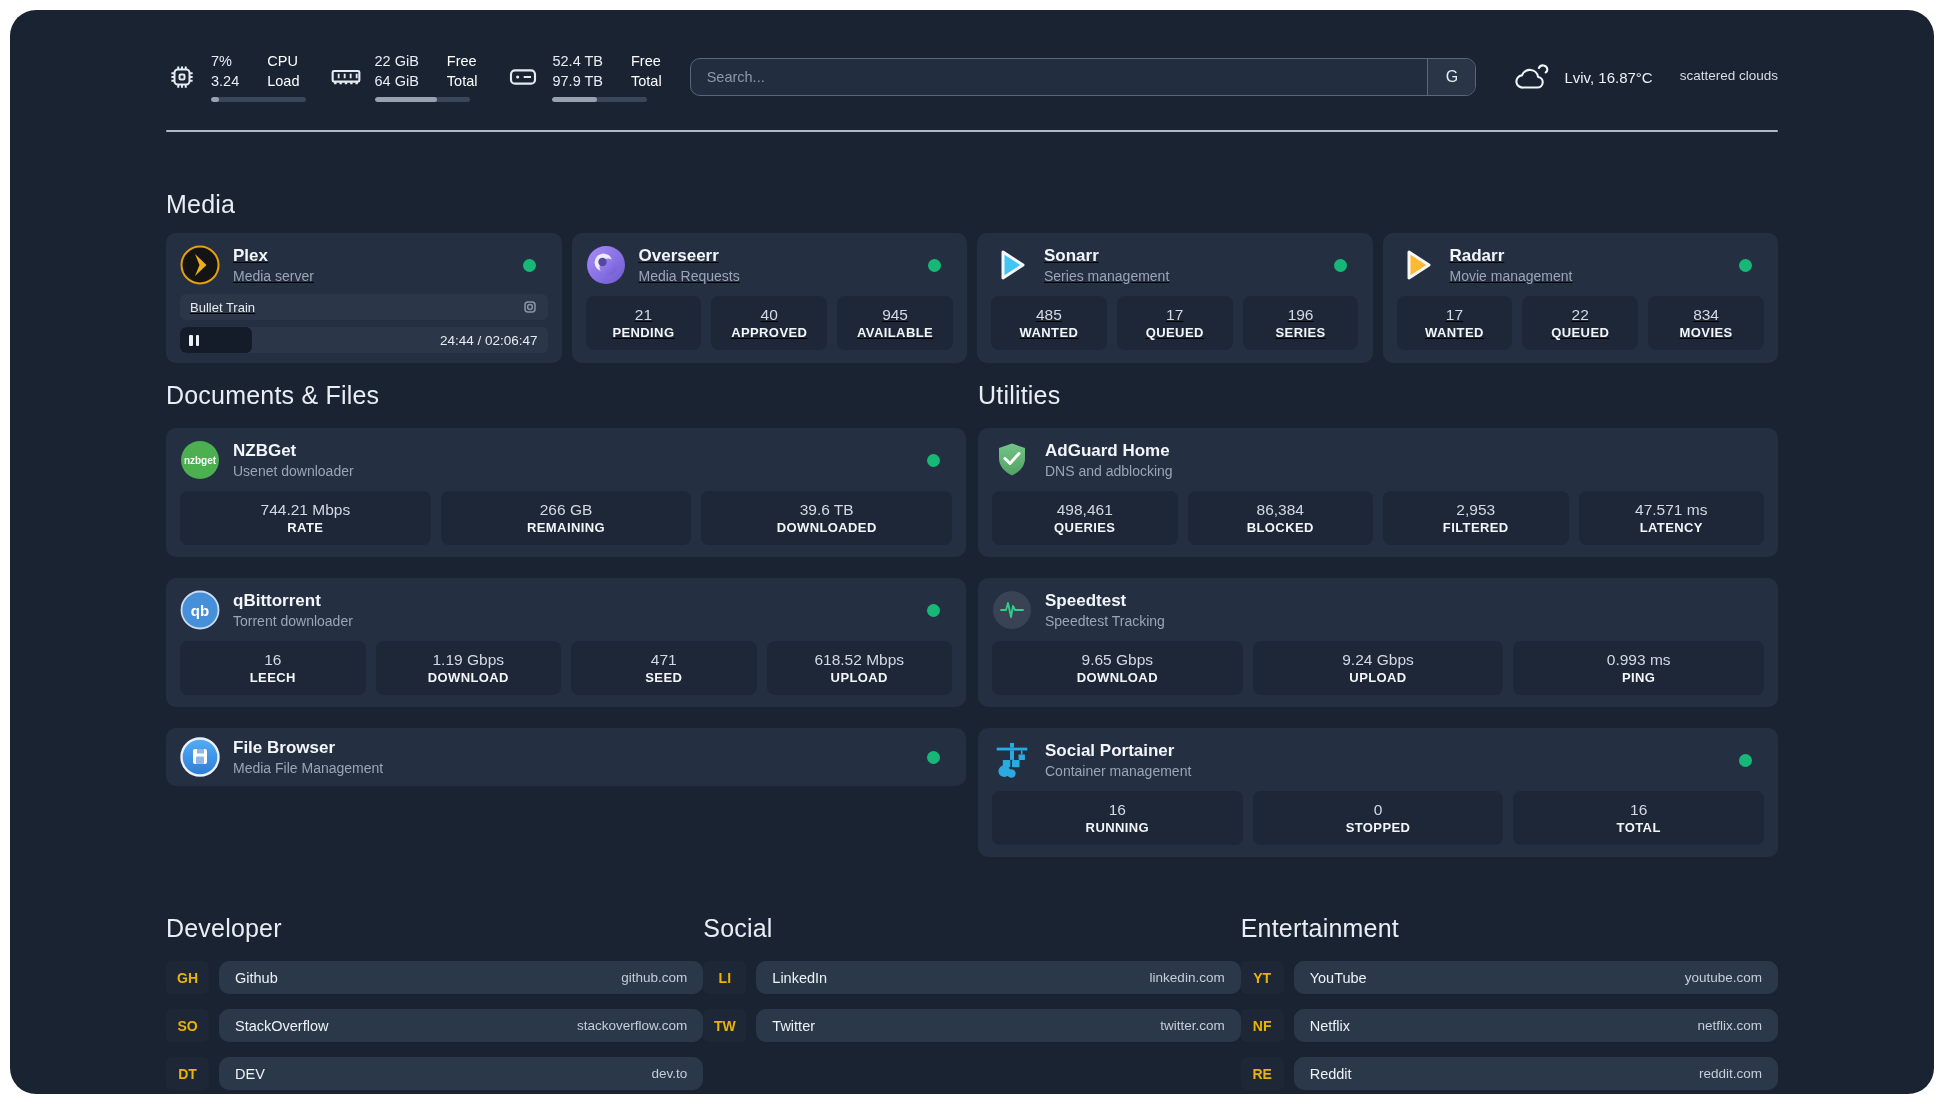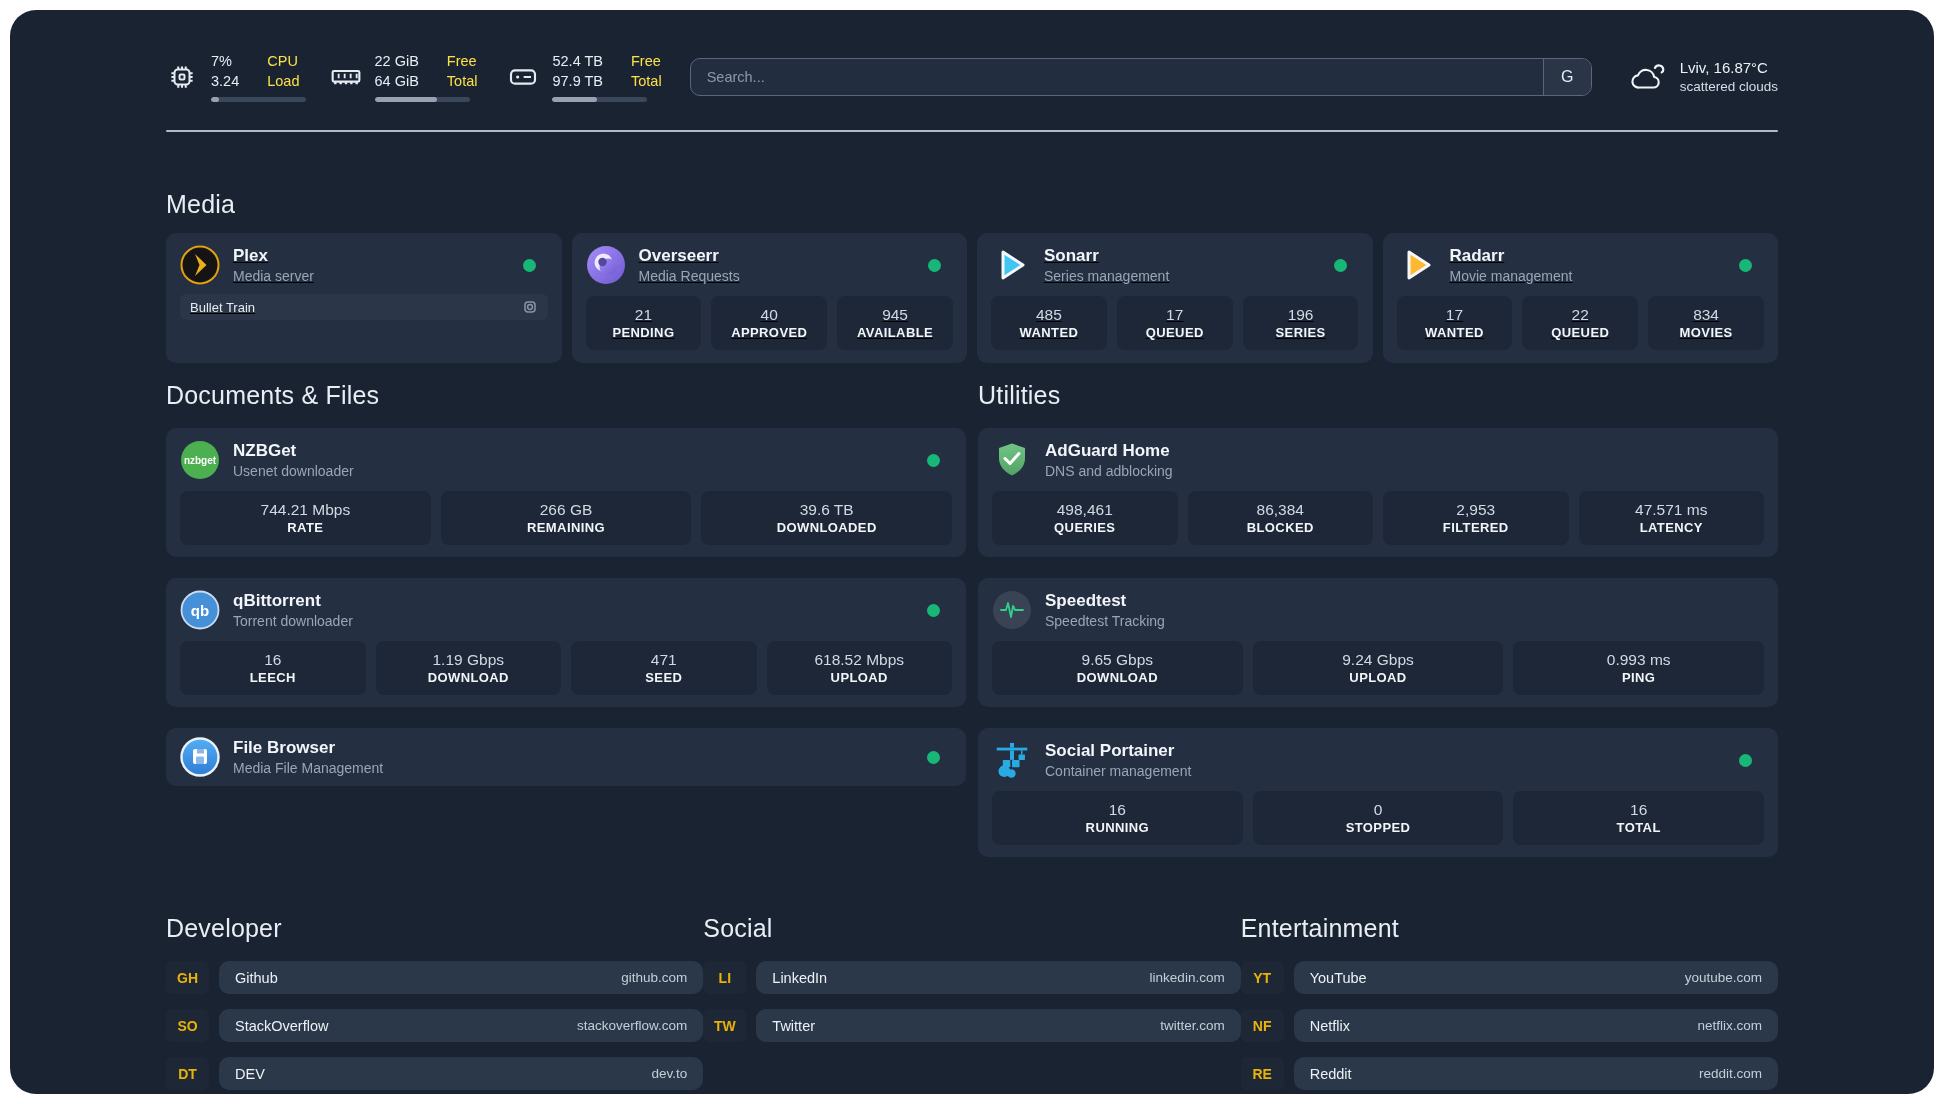--- a/index.html
+++ b/index.html
@@ -9,29 +9,29 @@
   .content { width:1612px; margin:0 auto; }
 
   
   .topbar { display:flex; align-items:center; margin-top:36px; height:62px; }
   .sys-stats { display:flex; gap:30px; align-items:center; }
   .sys-widget { display:flex; align-items:center; gap:13px; }
   .sys-icon { width:32px; height:32px; flex:0 0 auto; display:flex; align-items:center; justify-content:center; }
   .sys-body { position:relative; padding-bottom:11px; }
   .sys-rows { display:flex; gap:28px; }
   .sys-col { display:flex; flex-direction:column; font-size:14.5px; line-height:1.32; color:#E8EDF4; font-weight:500; }
-  .sys-col.labels { color:#fde047; }
+  .sys-col.labels { color:#ffffff; }
   .sys-bar { position:absolute; left:0; bottom:0; width:95px; height:5px; border-radius:3px; background:#3A4659; overflow:hidden; }
   .sys-bar-fill { height:100%; background:#97A1B0; border-radius:3px; }
   .searchbox { flex:1; margin-left:28px; height:38px; background:#222D3F; border:1.5px solid #5A6679; border-radius:10px; display:flex; align-items:stretch; overflow:hidden; }
   .searchbox input { flex:1; background:transparent; border:none; outline:none; color:#86efac; font-size:14.5px; padding:0 16px; font-family:inherit; }
   .searchbox input::placeholder { color:#8D99AA; }
   .search-engine { width:48px; display:flex; align-items:center; justify-content:center; background:#2A3547; border-left:1px solid #5A6679; color:#E8EDF4; font-size:16px; cursor:pointer; }
   .weather { display:flex; align-items:center; gap:14px; margin-left:36px; }
-  .weather-text { display:flex; flex-direction:column; color:#EDF1F6; font-size:15px; line-height:1.4; }
+  .weather-text { display:flex; flex-direction:row; color:#EDF1F6; font-size:15px; line-height:1.4;gap:27px; }
   .weather-text .cond { font-size:13.5px; color:#D6DDE6; }
   .divider { margin-top:22px; height:2px; background:#CBD5E1; border-radius:2px; opacity:.85; }
 
   
   .section-title { color:#E9EEF4; font-size:25px; font-weight:500; letter-spacing:.2px; }
   .media-title { margin-top:58px; }
   .media-grid { display:grid; grid-template-columns:repeat(4,1fr); gap:10px; margin-top:14px;text-decoration:underline; }
   .twocol { display:grid; grid-template-columns:1fr 1fr; gap:12px; margin-top:18px; align-items:start; }
   .col-title { margin-bottom:18px; }
   .cards-stack { display:flex; flex-direction:column; gap:21px; }
@@ -201,20 +201,29 @@
           <span class="dot"></span>
         </div>
         <div class="np-row">
           <span class="np-title">Bullet Train</span>
           <span class="np-gear">
             <svg width="16" height="16" viewBox="0 0 16 16" fill="none" stroke="#8A94A6" stroke-width="1.5">
               <rect x="3" y="3" width="10" height="10" rx="3"></rect>
                 <circle cx="8" cy="8" r="2.4"></circle>
             </svg>
           </span>
+        </div>
+        <div class="player-row">
+          <div class="player-fill" style="width: 19.5%;">
+            <span class="pause-icon">
+                <i></i>
+                <i></i>
+              </span>
+          </div>
+          <span class="player-time">24:44 / 02:06:47</span>
         </div>
       </div>
 
       <div class="card media-card">
         <div class="card-head">
           <span class="app-icon">
             <svg width="40" height="40" viewBox="0 0 40 40">
               <defs>
                   <linearGradient id="ovg" x1="0" y1="0" x2="1" y2="1">
                 <stop offset="0" stop-color="#A78BFA"></stop>

